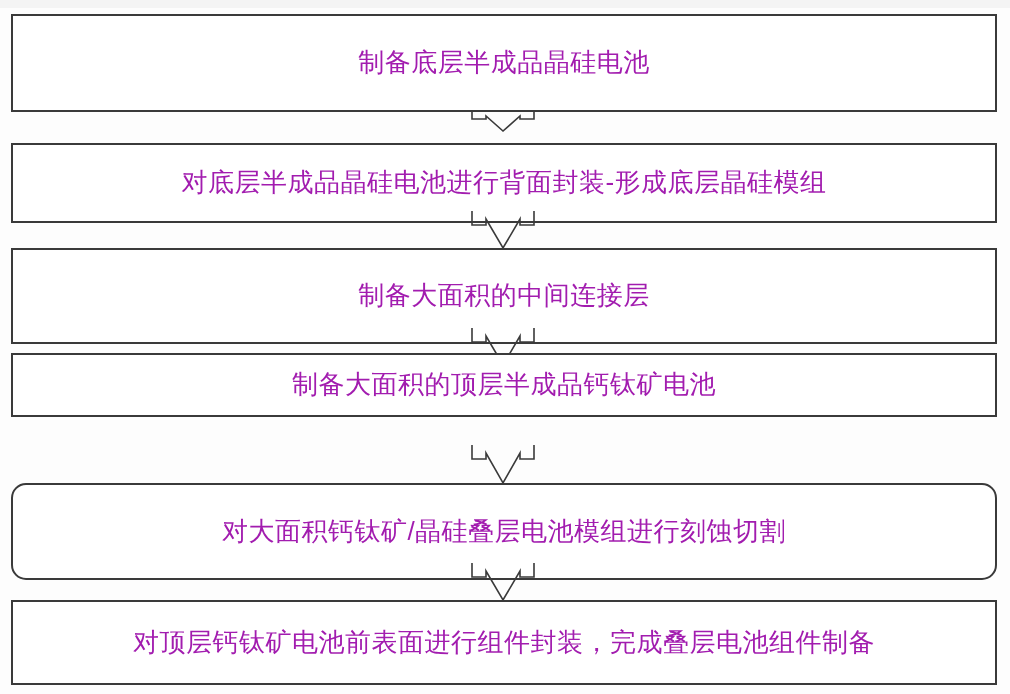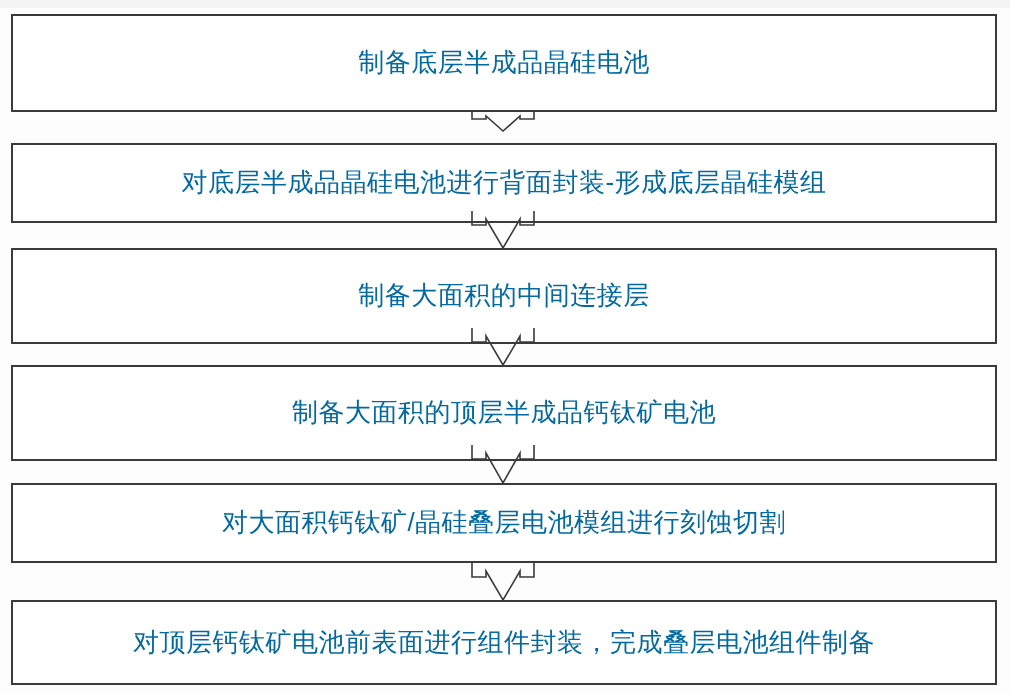--- a/index.html
+++ b/index.html
@@ -40,21 +40,21 @@
     border: 2px solid #3a3a3a;
     background: #ffffff;
     display: flex;
     align-items: center;
     justify-content: center;
   }
 
   .step-label {
     font-size: 26px;
     line-height: 1.2;
-    color: #0369a1;
+    color: #a21caf;
     letter-spacing: 0.5px;
     white-space: nowrap;
     font-weight: 400;
   }
 
   .connector {
     position: absolute;
     left: 466px;
     width: 74px;
   }
@@ -95,31 +95,31 @@
   <div class="step-box" style="top:248px; height:96px;">
     <span class="step-label">制备大面积的中间连接层</span>
   </div>
 
   <div class="connector" style="top:328px; height:37px;">
     <svg viewBox="0 0 74 37" preserveAspectRatio="none">
       <path d="M 6 0 L 6 14 L 20 14 L 20 8 L 37 37 L 54 8 L 54 14 L 68 14 L 68 0" fill="none" stroke="#3a3a3a" stroke-width="1.6" stroke-linejoin="miter" stroke-linecap="butt" vector-effect="non-scaling-stroke"></path>
     </svg>
   </div>
 
-  <div class="step-box" style="top:365px; height:96px;">
+  <div class="step-box" style="top:353px; height:64px;">
     <span class="step-label">制备大面积的顶层半成品钙钛矿电池</span>
   </div>
 
   <div class="connector" style="top:445px; height:38px;">
     <svg viewBox="0 0 74 38" preserveAspectRatio="none">
       <path d="M 6 0 L 6 14 L 20 14 L 20 8 L 37 38 L 54 8 L 54 14 L 68 14 L 68 0" fill="none" stroke="#3a3a3a" stroke-width="1.6" stroke-linejoin="miter" stroke-linecap="butt" vector-effect="non-scaling-stroke"></path>
     </svg>
   </div>
 
-  <div class="step-box" style="top:483px; height:80px;">
+  <div class="step-box" style="top:483px; height:97px;border-radius:15px;">
     <span class="step-label">对大面积钙钛矿/晶硅叠层电池模组进行刻蚀切割</span>
   </div>
 
   <div class="connector" style="top:563px; height:37px;">
     <svg viewBox="0 0 74 37" preserveAspectRatio="none">
       <path d="M 6 0 L 6 14 L 20 14 L 20 8 L 37 37 L 54 8 L 54 14 L 68 14 L 68 0" fill="none" stroke="#3a3a3a" stroke-width="1.6" stroke-linejoin="miter" stroke-linecap="butt" vector-effect="non-scaling-stroke"></path>
     </svg>
   </div>
 
   <div class="step-box" style="top:600px; height:85px;text-align:right;">

